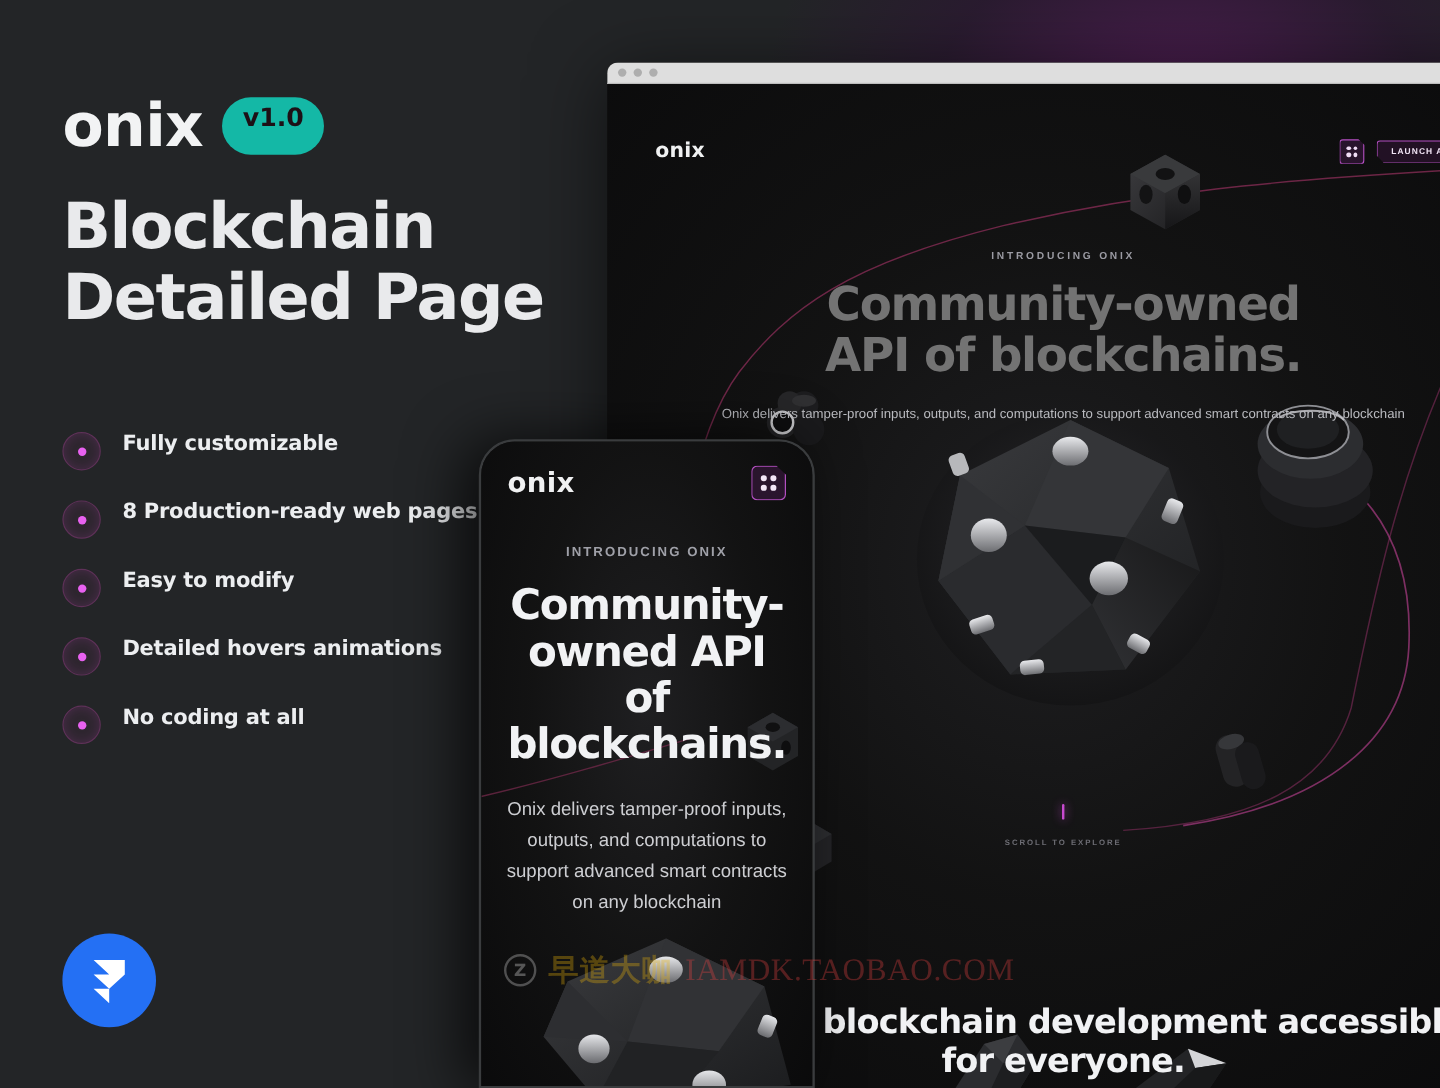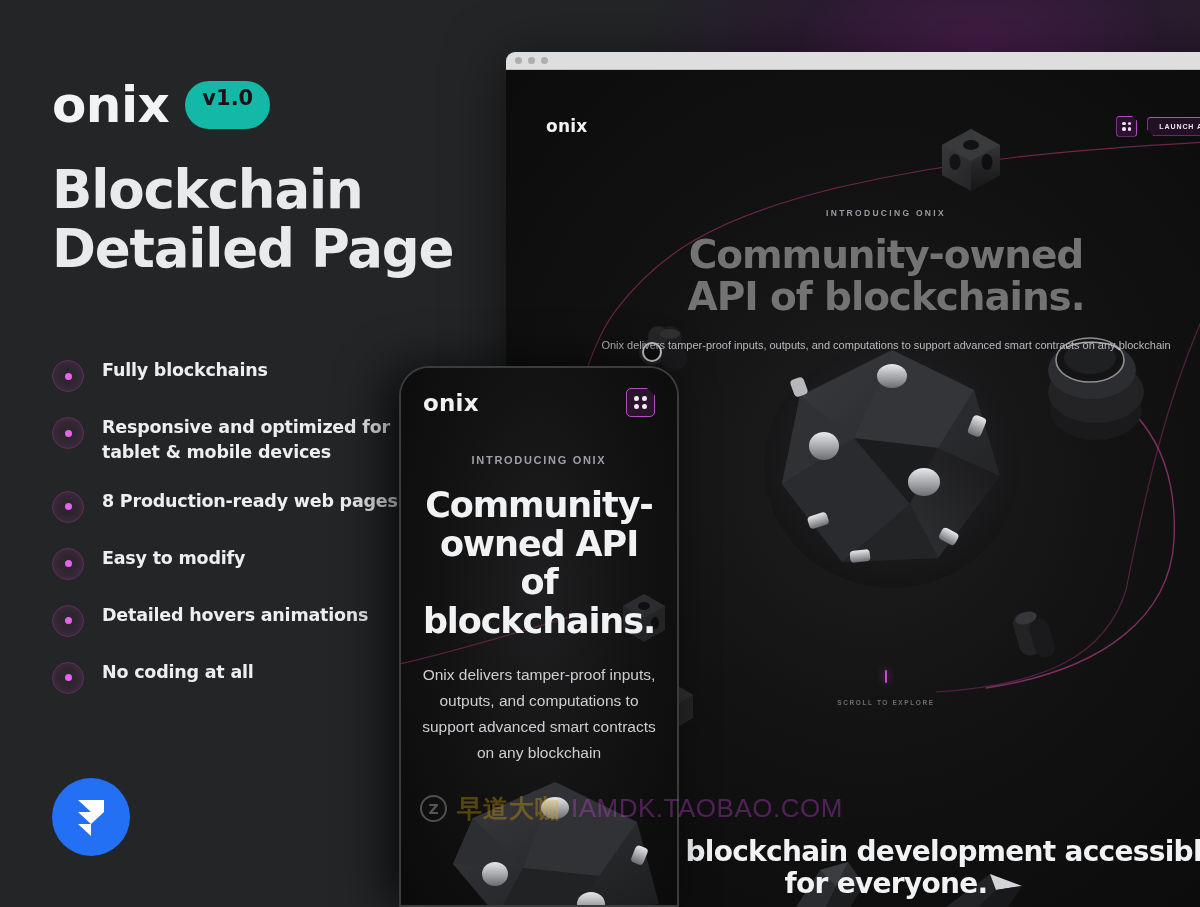--- a/index.html
+++ b/index.html
@@ -158,21 +158,21 @@
   #watermark {
     position:absolute; left:420px; top:792px; z-index:9;
     display:flex; align-items:center; gap:10px; opacity:0.32; pointer-events:none;
   }
   .wm-badge {
     width:27px; height:27px; border-radius:50%; border:2px solid #d9d9d9;
     display:flex; align-items:center; justify-content:center;
     font-family:"DejaVu Sans", sans-serif; font-size:14px; font-weight:700; color:#eaeaea;
   }
   .wm-cn { font-size:25px; font-weight:700; color:#eab308; font-family:"DejaVu Sans", sans-serif; letter-spacing:1px; }
-  .wm-url { font-size:26px; font-weight:500; color:#d946ef; font-family:Liberation Sans, sans-serif; letter-spacing:0.5px; }
+  .wm-url { font-size:26px; font-weight:500; color:#ef4444; font-family:Liberation Serif, serif; letter-spacing:0.5px; }
 </style>
 </head>
 <body>
 
 <div id="stage">
 
   <div class="bg-glow-purple"></div>
 
   <div id="browser-mockup">
     <div class="browser-chrome">
@@ -383,27 +383,21 @@
     <h1 class="promo-title">
       <span>Blockchain</span><br>
       <span>Detailed Page</span>
     </h1>
 
     <div class="feature-list">
       <div class="feature-item">
         <div class="feature-bullet">
             <i></i>
           </div>
-        <div class="feature-text">Fully blockchains</div>
-      </div>
-      <div class="feature-item">
-        <div class="feature-bullet">
-            <i></i>
-          </div>
-        <div class="feature-text">Responsive and optimized for tablet &amp; mobile devices</div>
+        <div class="feature-text">Fully customizable</div>
       </div>
       <div class="feature-item">
         <div class="feature-bullet">
             <i></i>
           </div>
         <div class="feature-text">8 Production-ready web pages</div>
       </div>
       <div class="feature-item">
         <div class="feature-bullet">
             <i></i>

